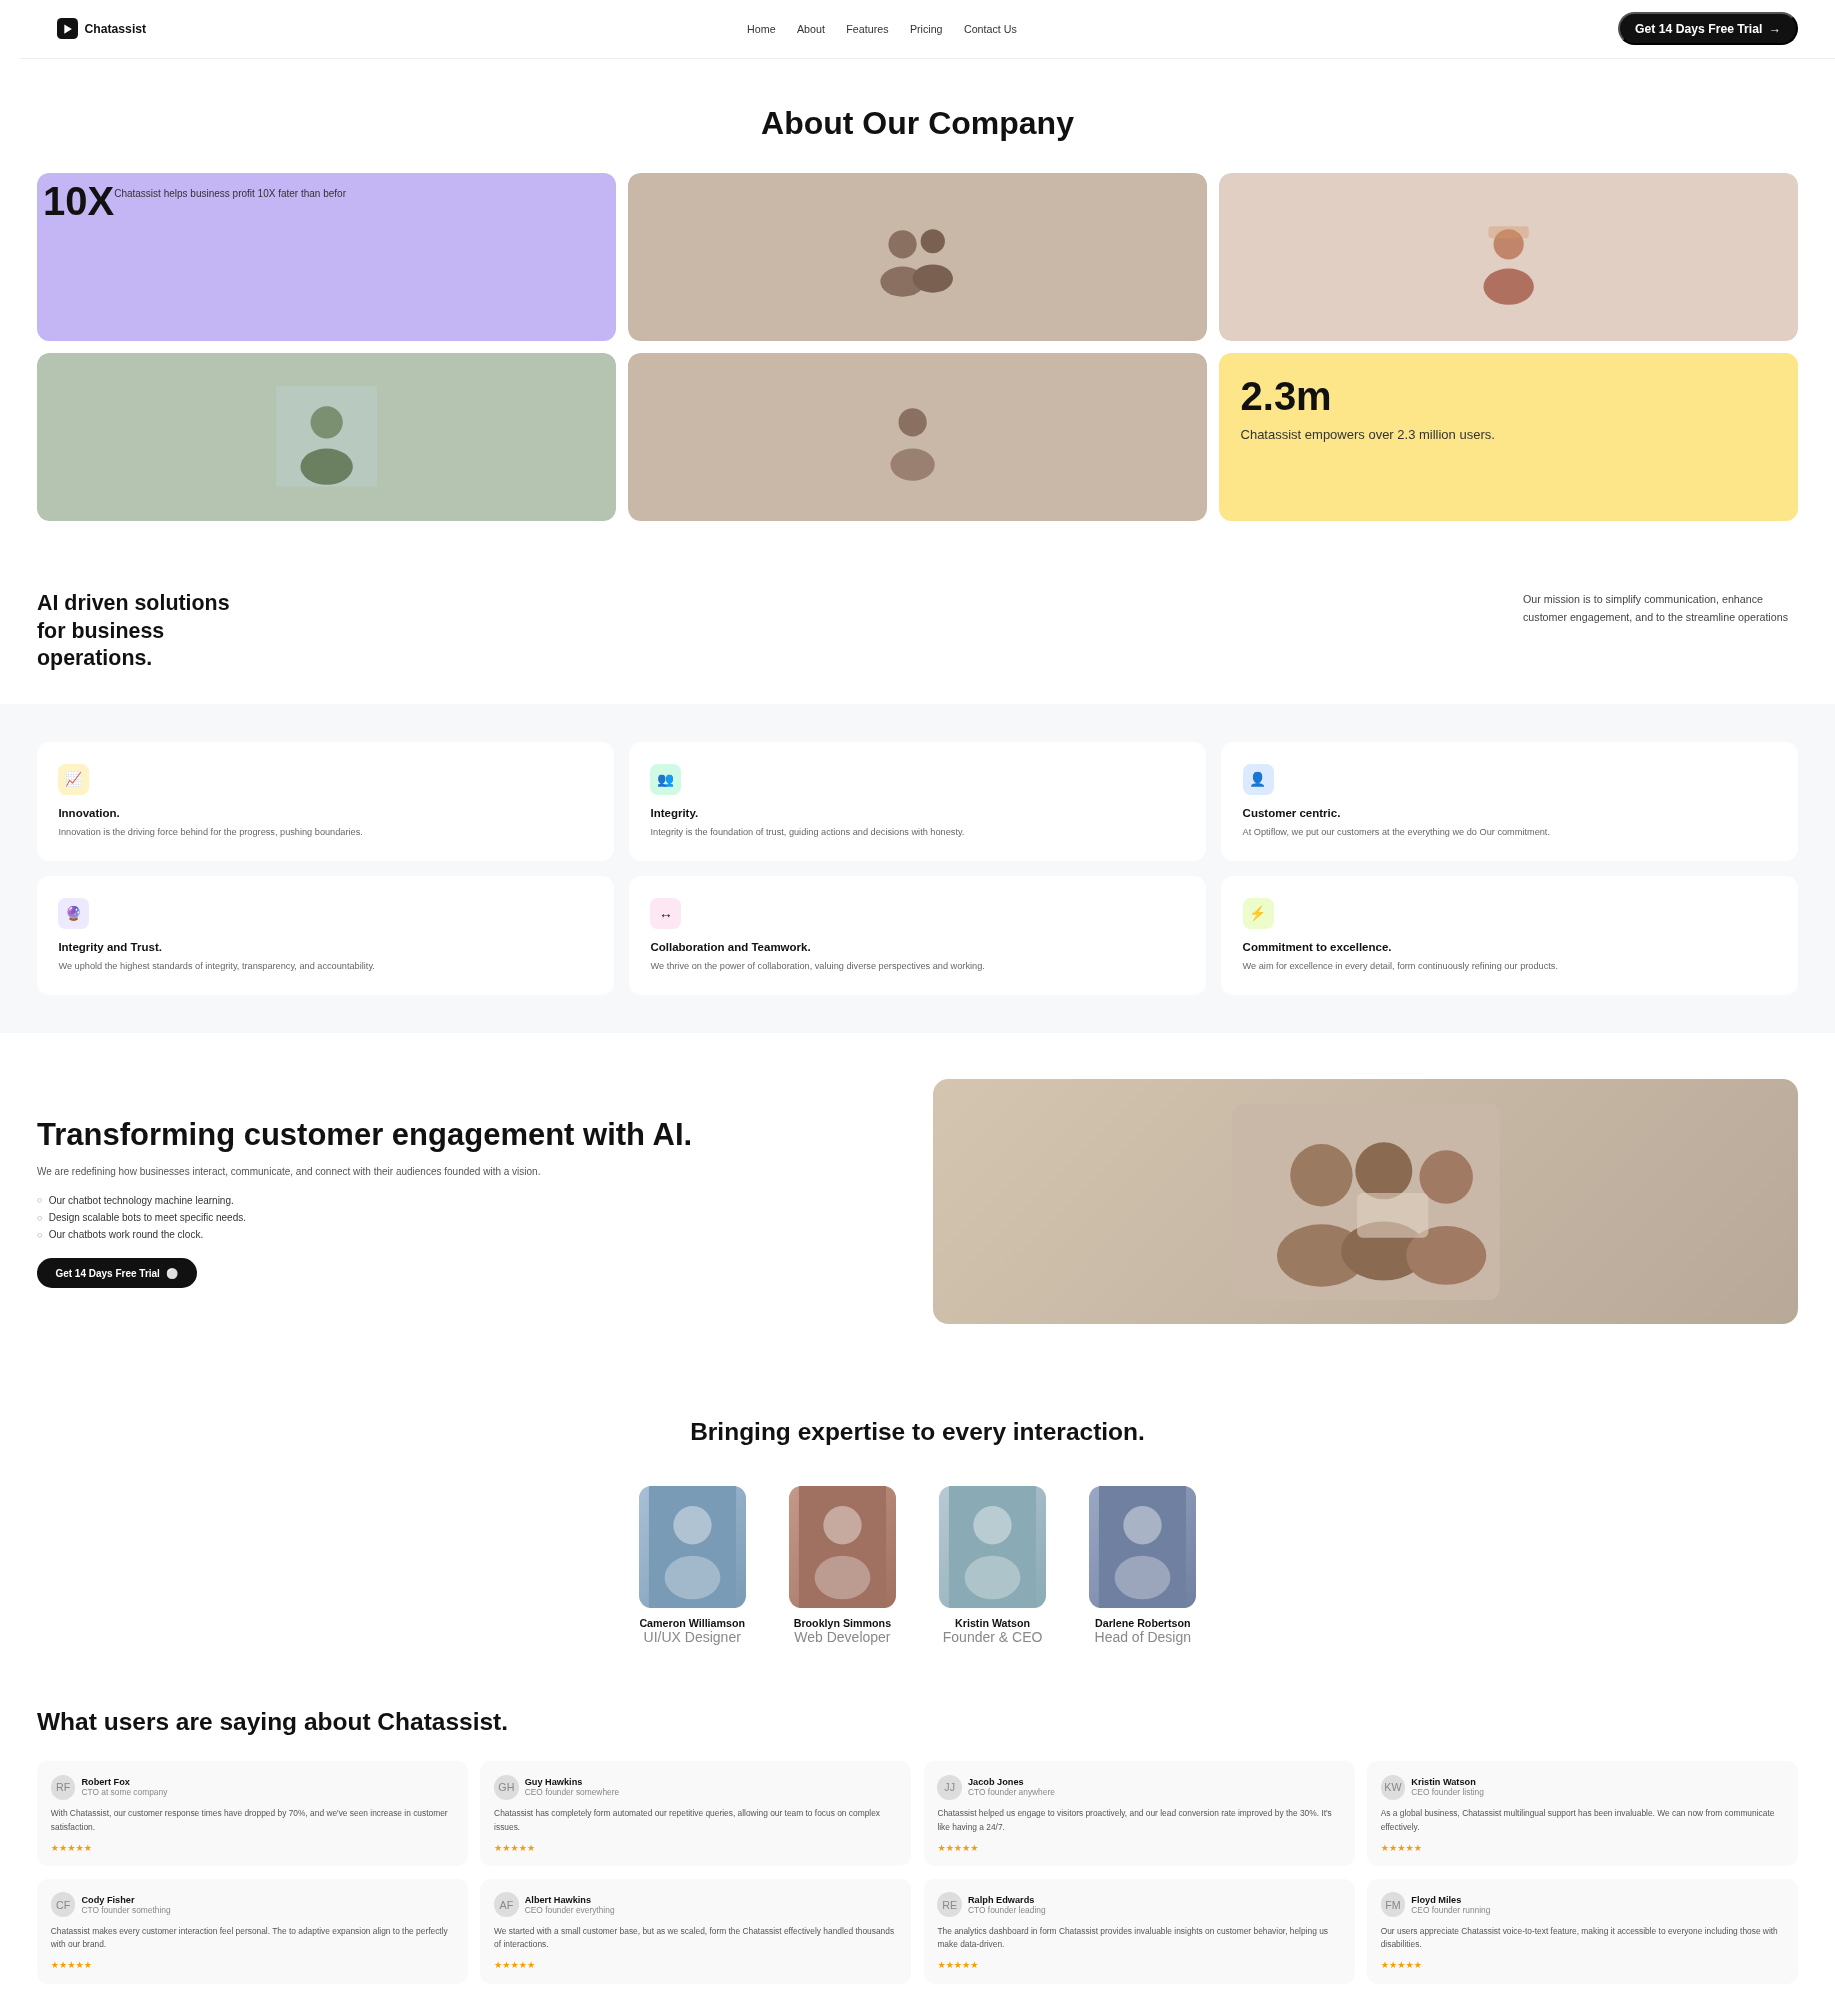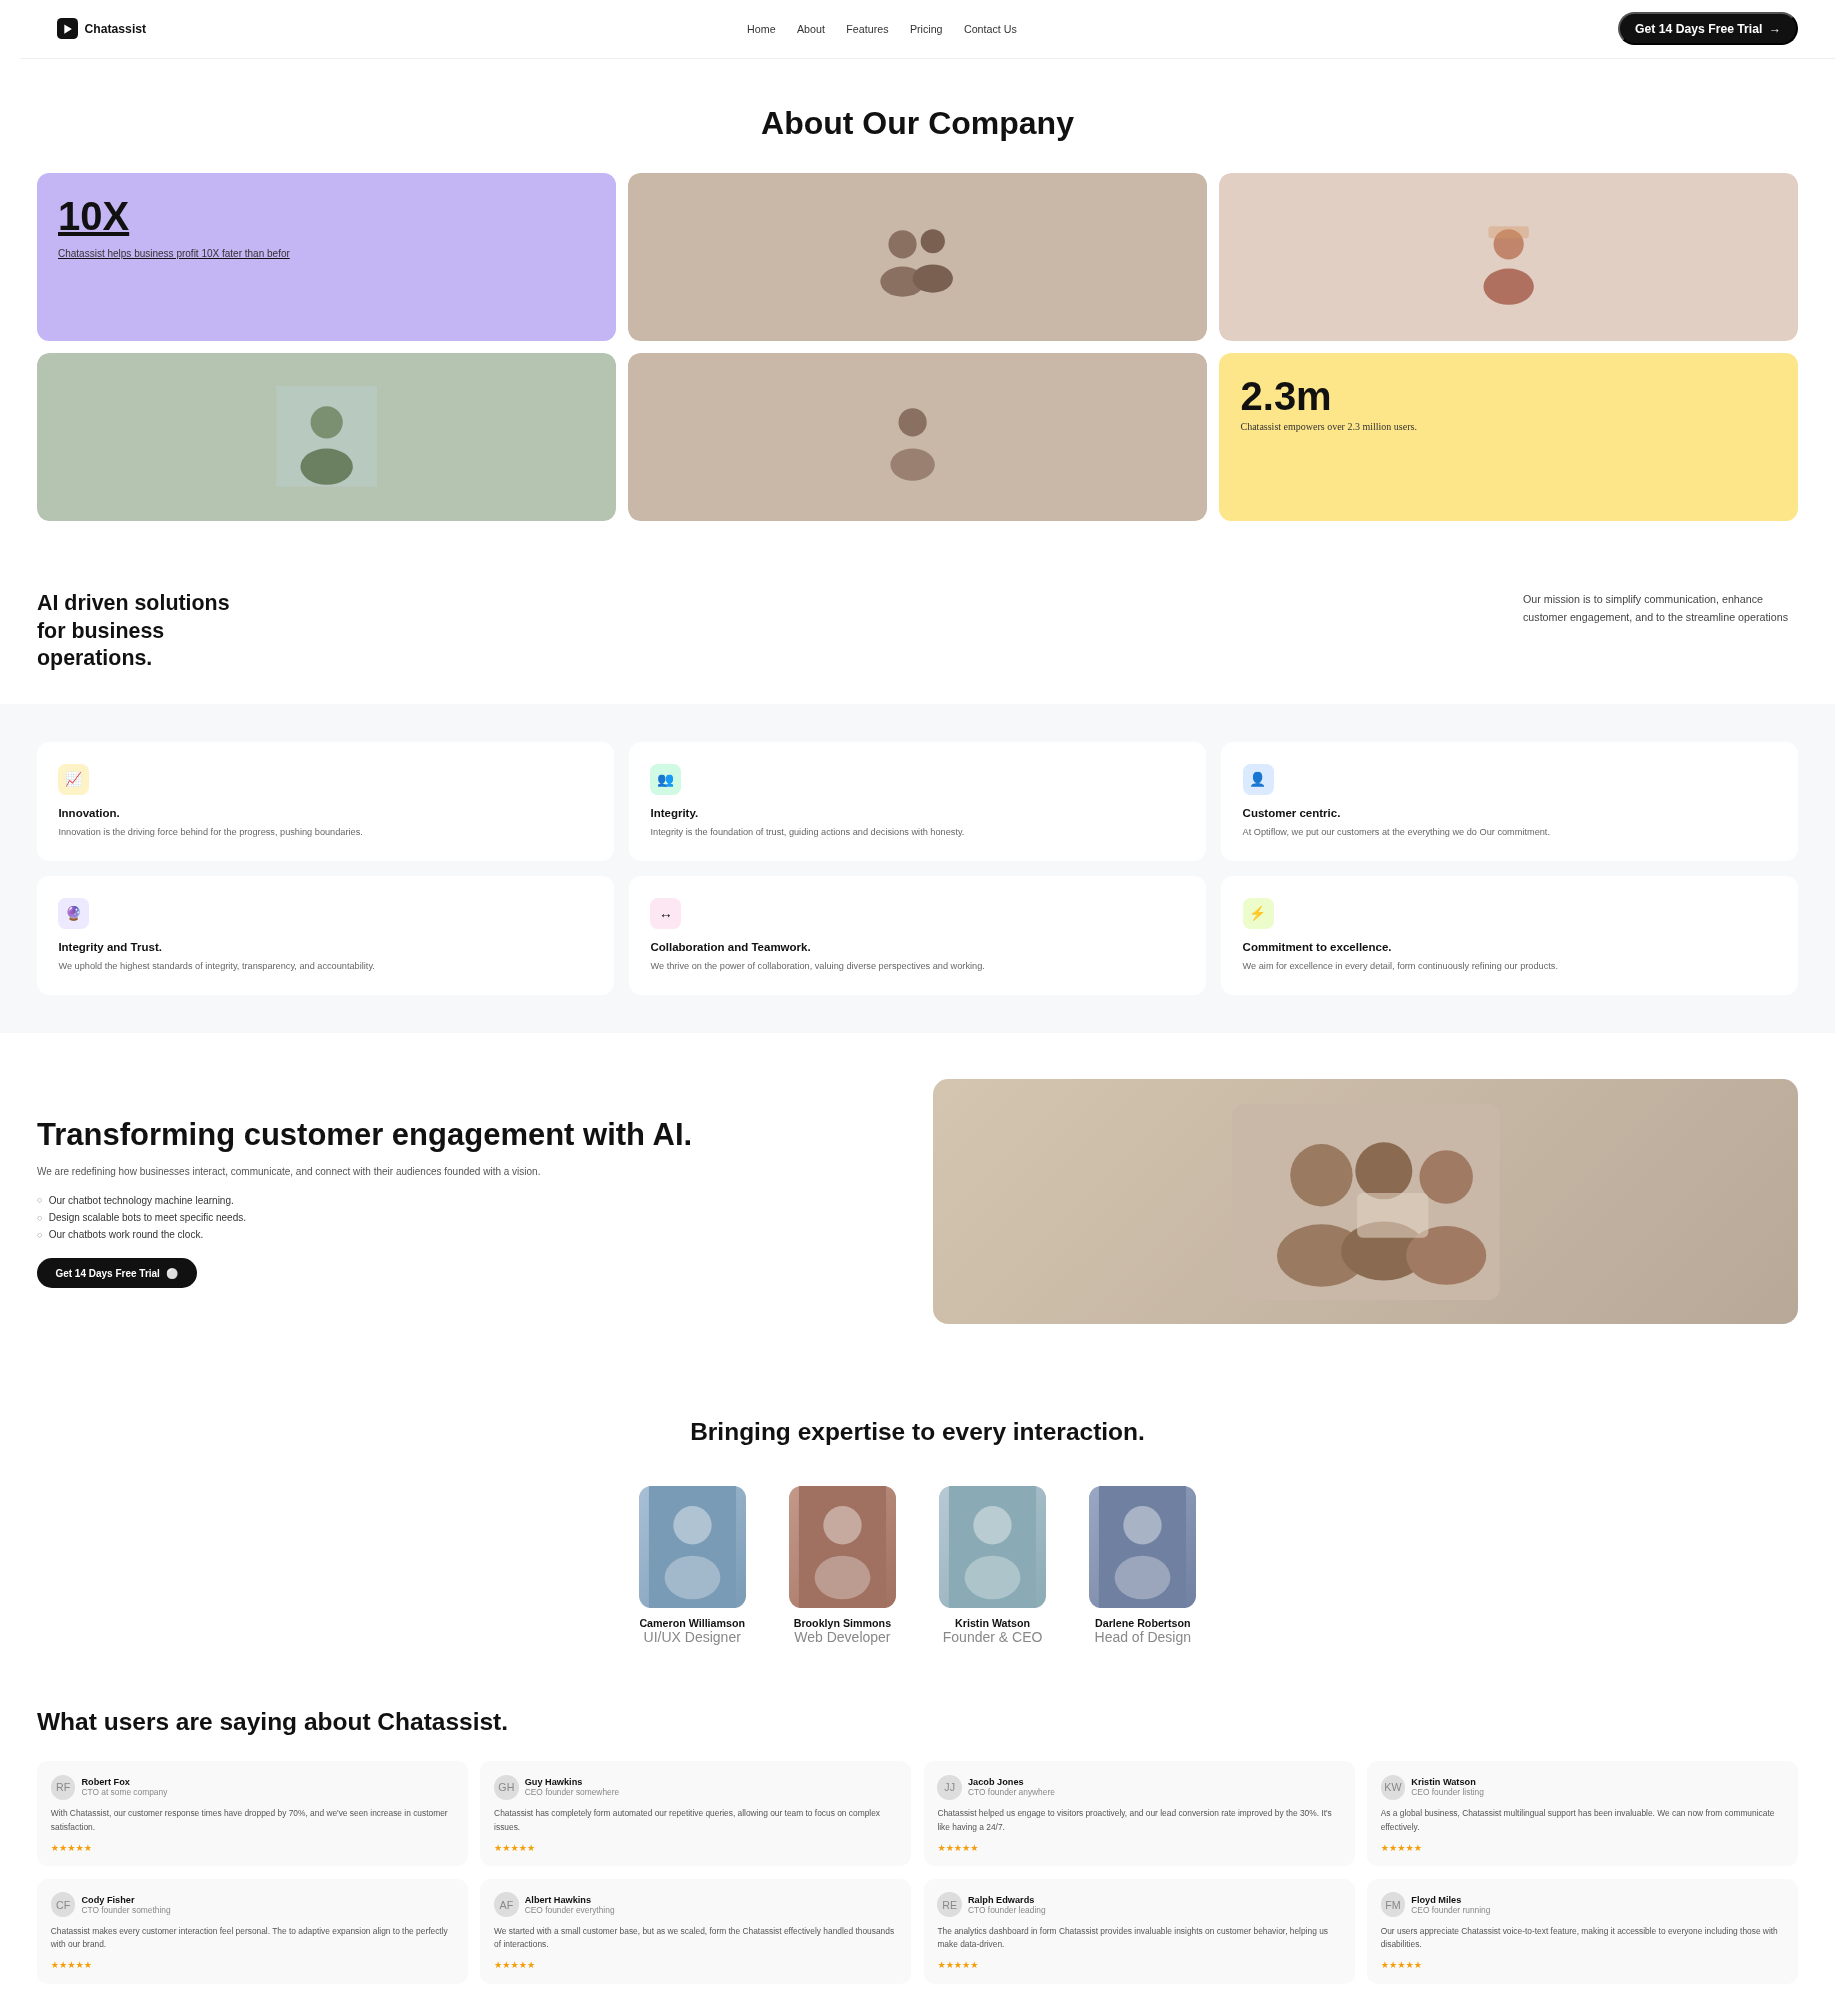--- a/index.html
+++ b/index.html
@@ -20,26 +20,26 @@
     .navbar-cta span { font-size: 12.2px; }
 
     
     .about-hero { text-align: center; padding: 46px 37px 31px; }
     .about-hero h1 { font-size: 32px; font-weight: 700; color: #111; }
 
     
     .collage-section { padding: 0 37px 38px; }
     .collage-grid { display: grid; grid-template-columns: 1fr 1fr 1fr; grid-template-rows: auto auto; gap: 12.2px; }
     .collage-card { border-radius: 12.2px; overflow: hidden; }
-    .card-purple { background: #c4b5f4; padding: 21px; display: flex; flex-direction: column; justify-content: flex-start; text-decoration: underline; }
+    .card-purple { background: #c4b5f4; padding: 6px; display: flex; flex-direction: row; justify-content: flex-start; }
     .card-purple .big-num { font-size: 40px; font-weight: 800; color: #111; }
     .card-purple p { font-size: 10px; color: #333; margin-top: 7.6px; line-height: 1.5; }
     .card-yellow { background: #fde68a; padding: 21.4px; display: flex; flex-direction: column; justify-content: flex-start; }
     .card-yellow .big-num { font-size: 40px; font-weight: 800; color: #111; }
-    .card-yellow p { font-size: 10px; color: #333; margin-top: 0; line-height: 1.5; font-family: Liberation Serif, serif; }
+    .card-yellow p { font-size: 13px; color: #333; margin-top: 6px; line-height: 1.5; }
     .img-box { border-radius: 12.2px; overflow: hidden; }
     .img-placeholder { background: #c9b8a8; width: 100%; height: 168px; border-radius: 12.2px; display: flex; align-items: center; justify-content: center; }
     .img-placeholder2 { background: #b5c4b1; width: 100%; height: 168px; border-radius: 12.2px; display: flex; align-items: center; justify-content: center; }
     .img-placeholder3 { background: #e2cfc4; width: 100%; height: 168px; border-radius: 12.2px; display: flex; align-items: center; justify-content: center; }
 
     
     .person-svg { width: 60%; height: 60%; }
 
     
     .mission-section { padding: 31px 37px; display: flex; justify-content: space-between; align-items: flex-start; gap: 31px; background: #fff; }

